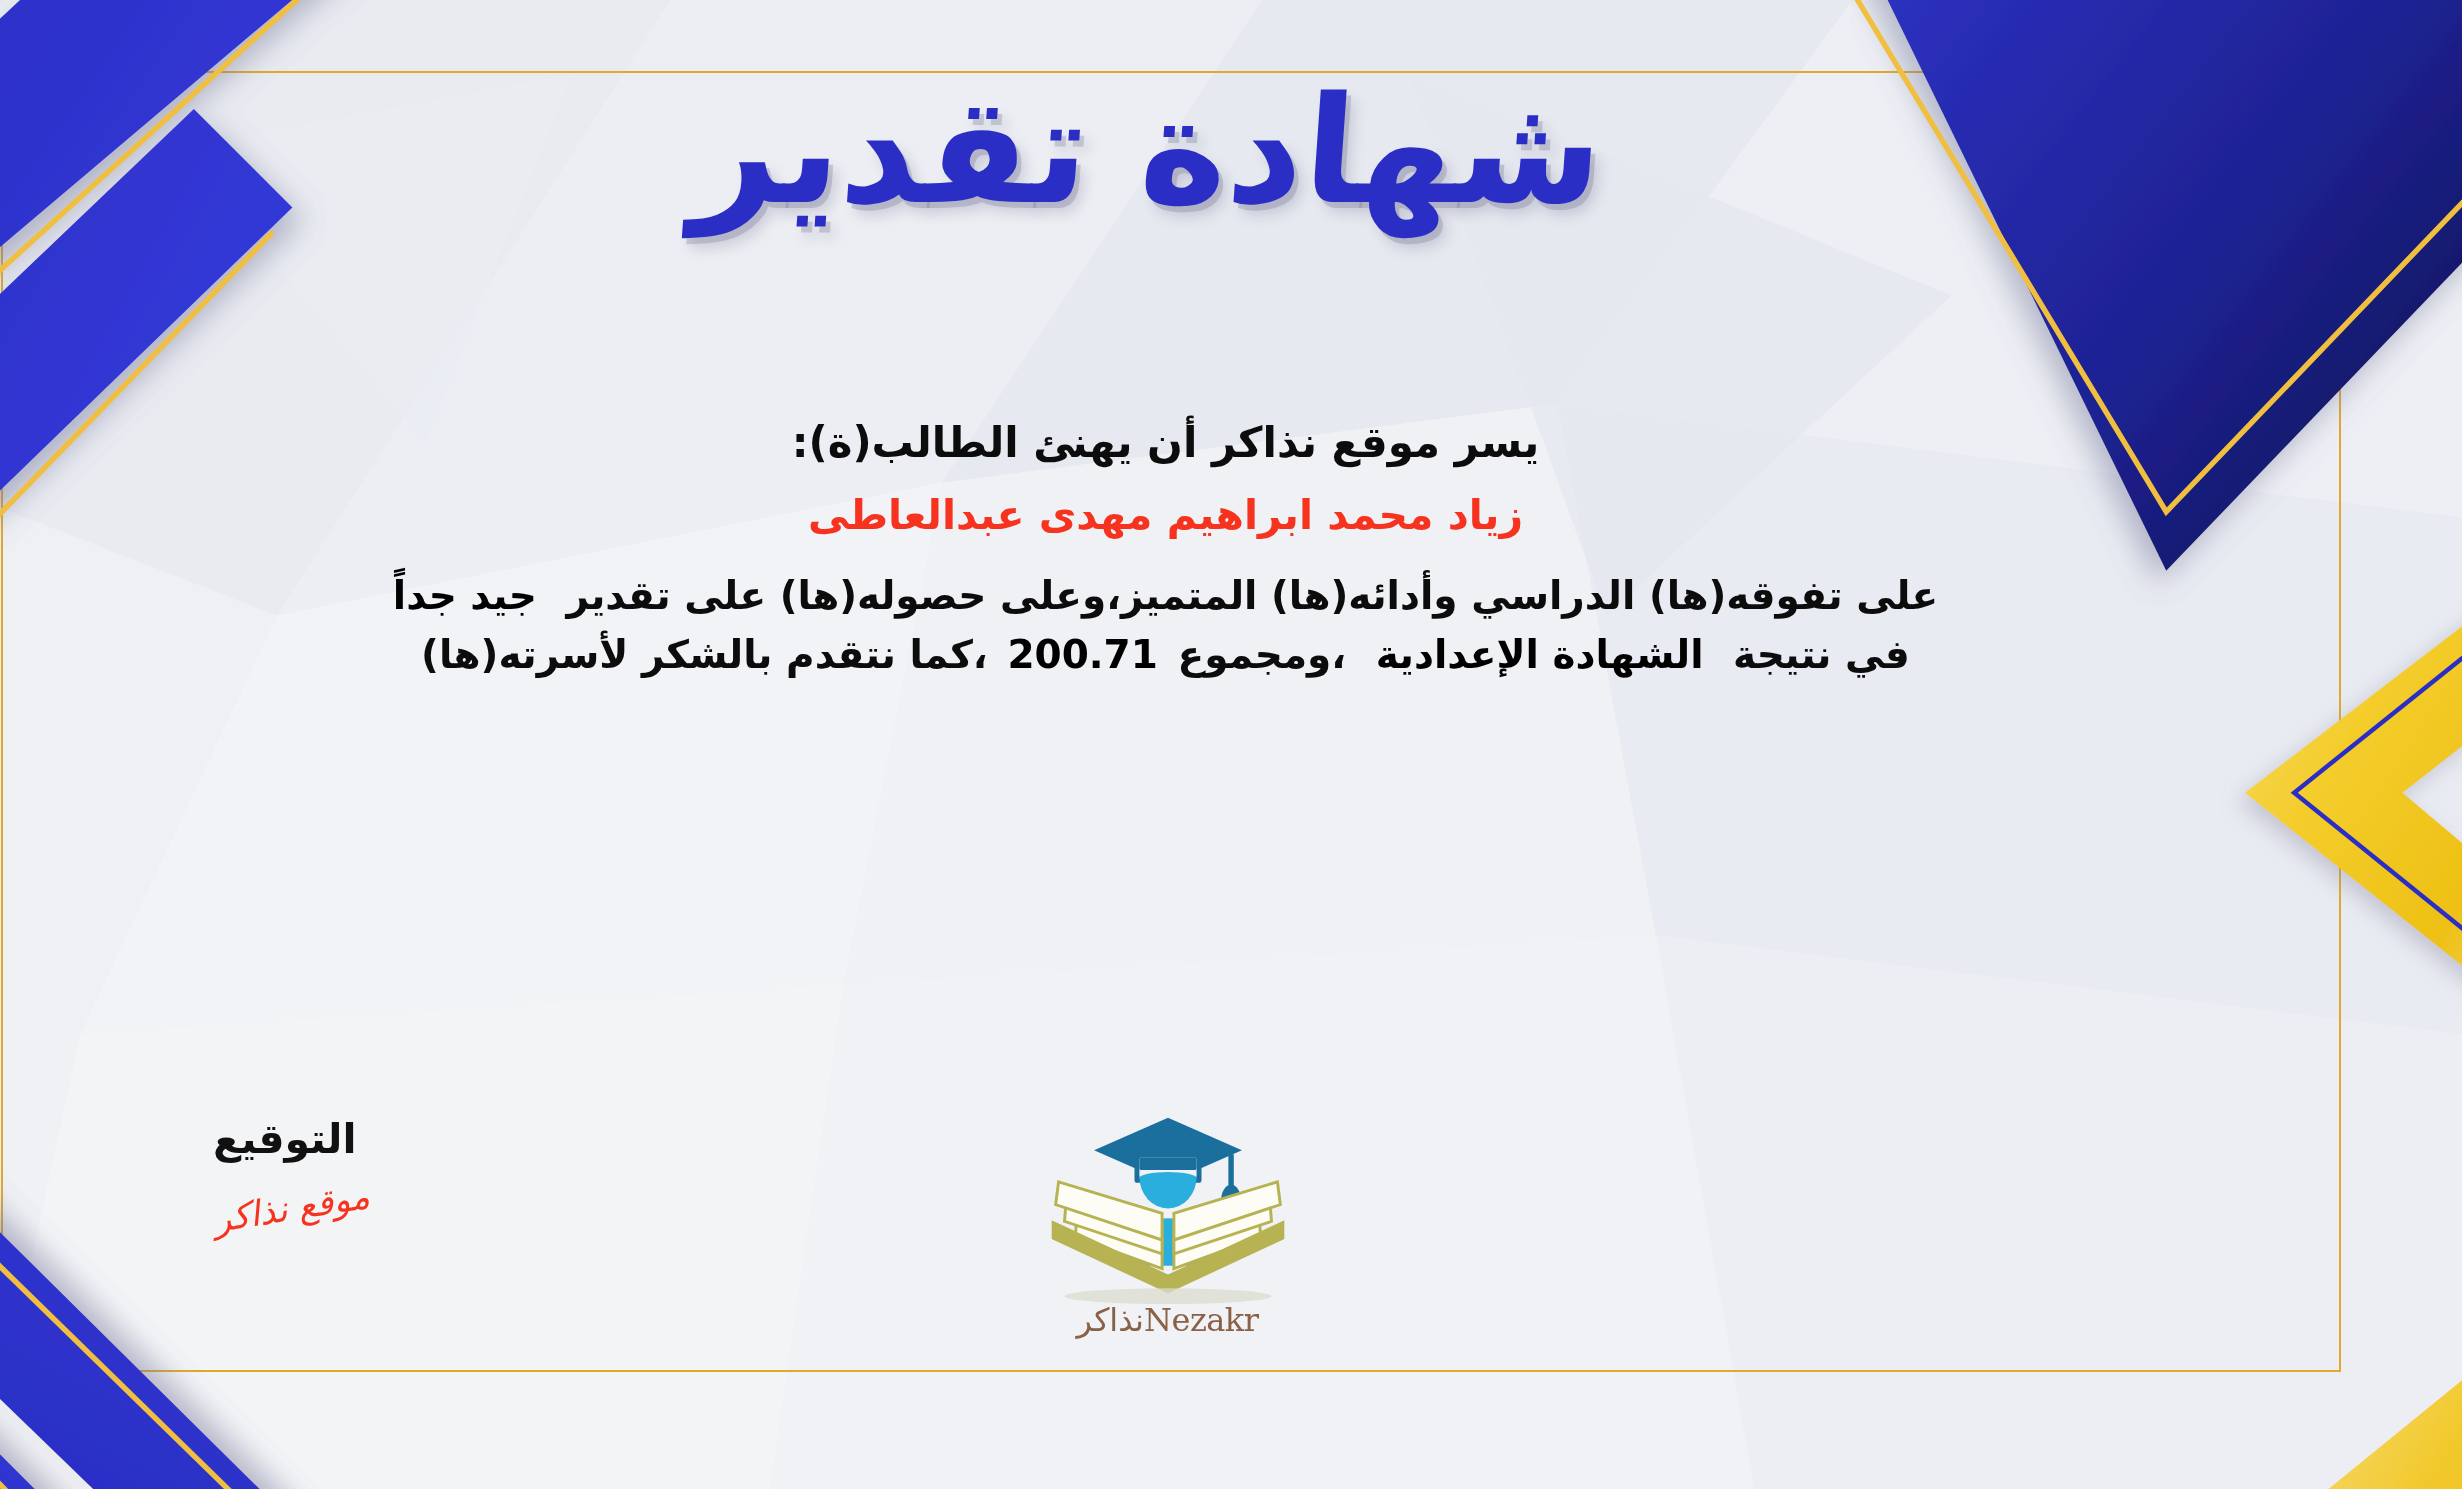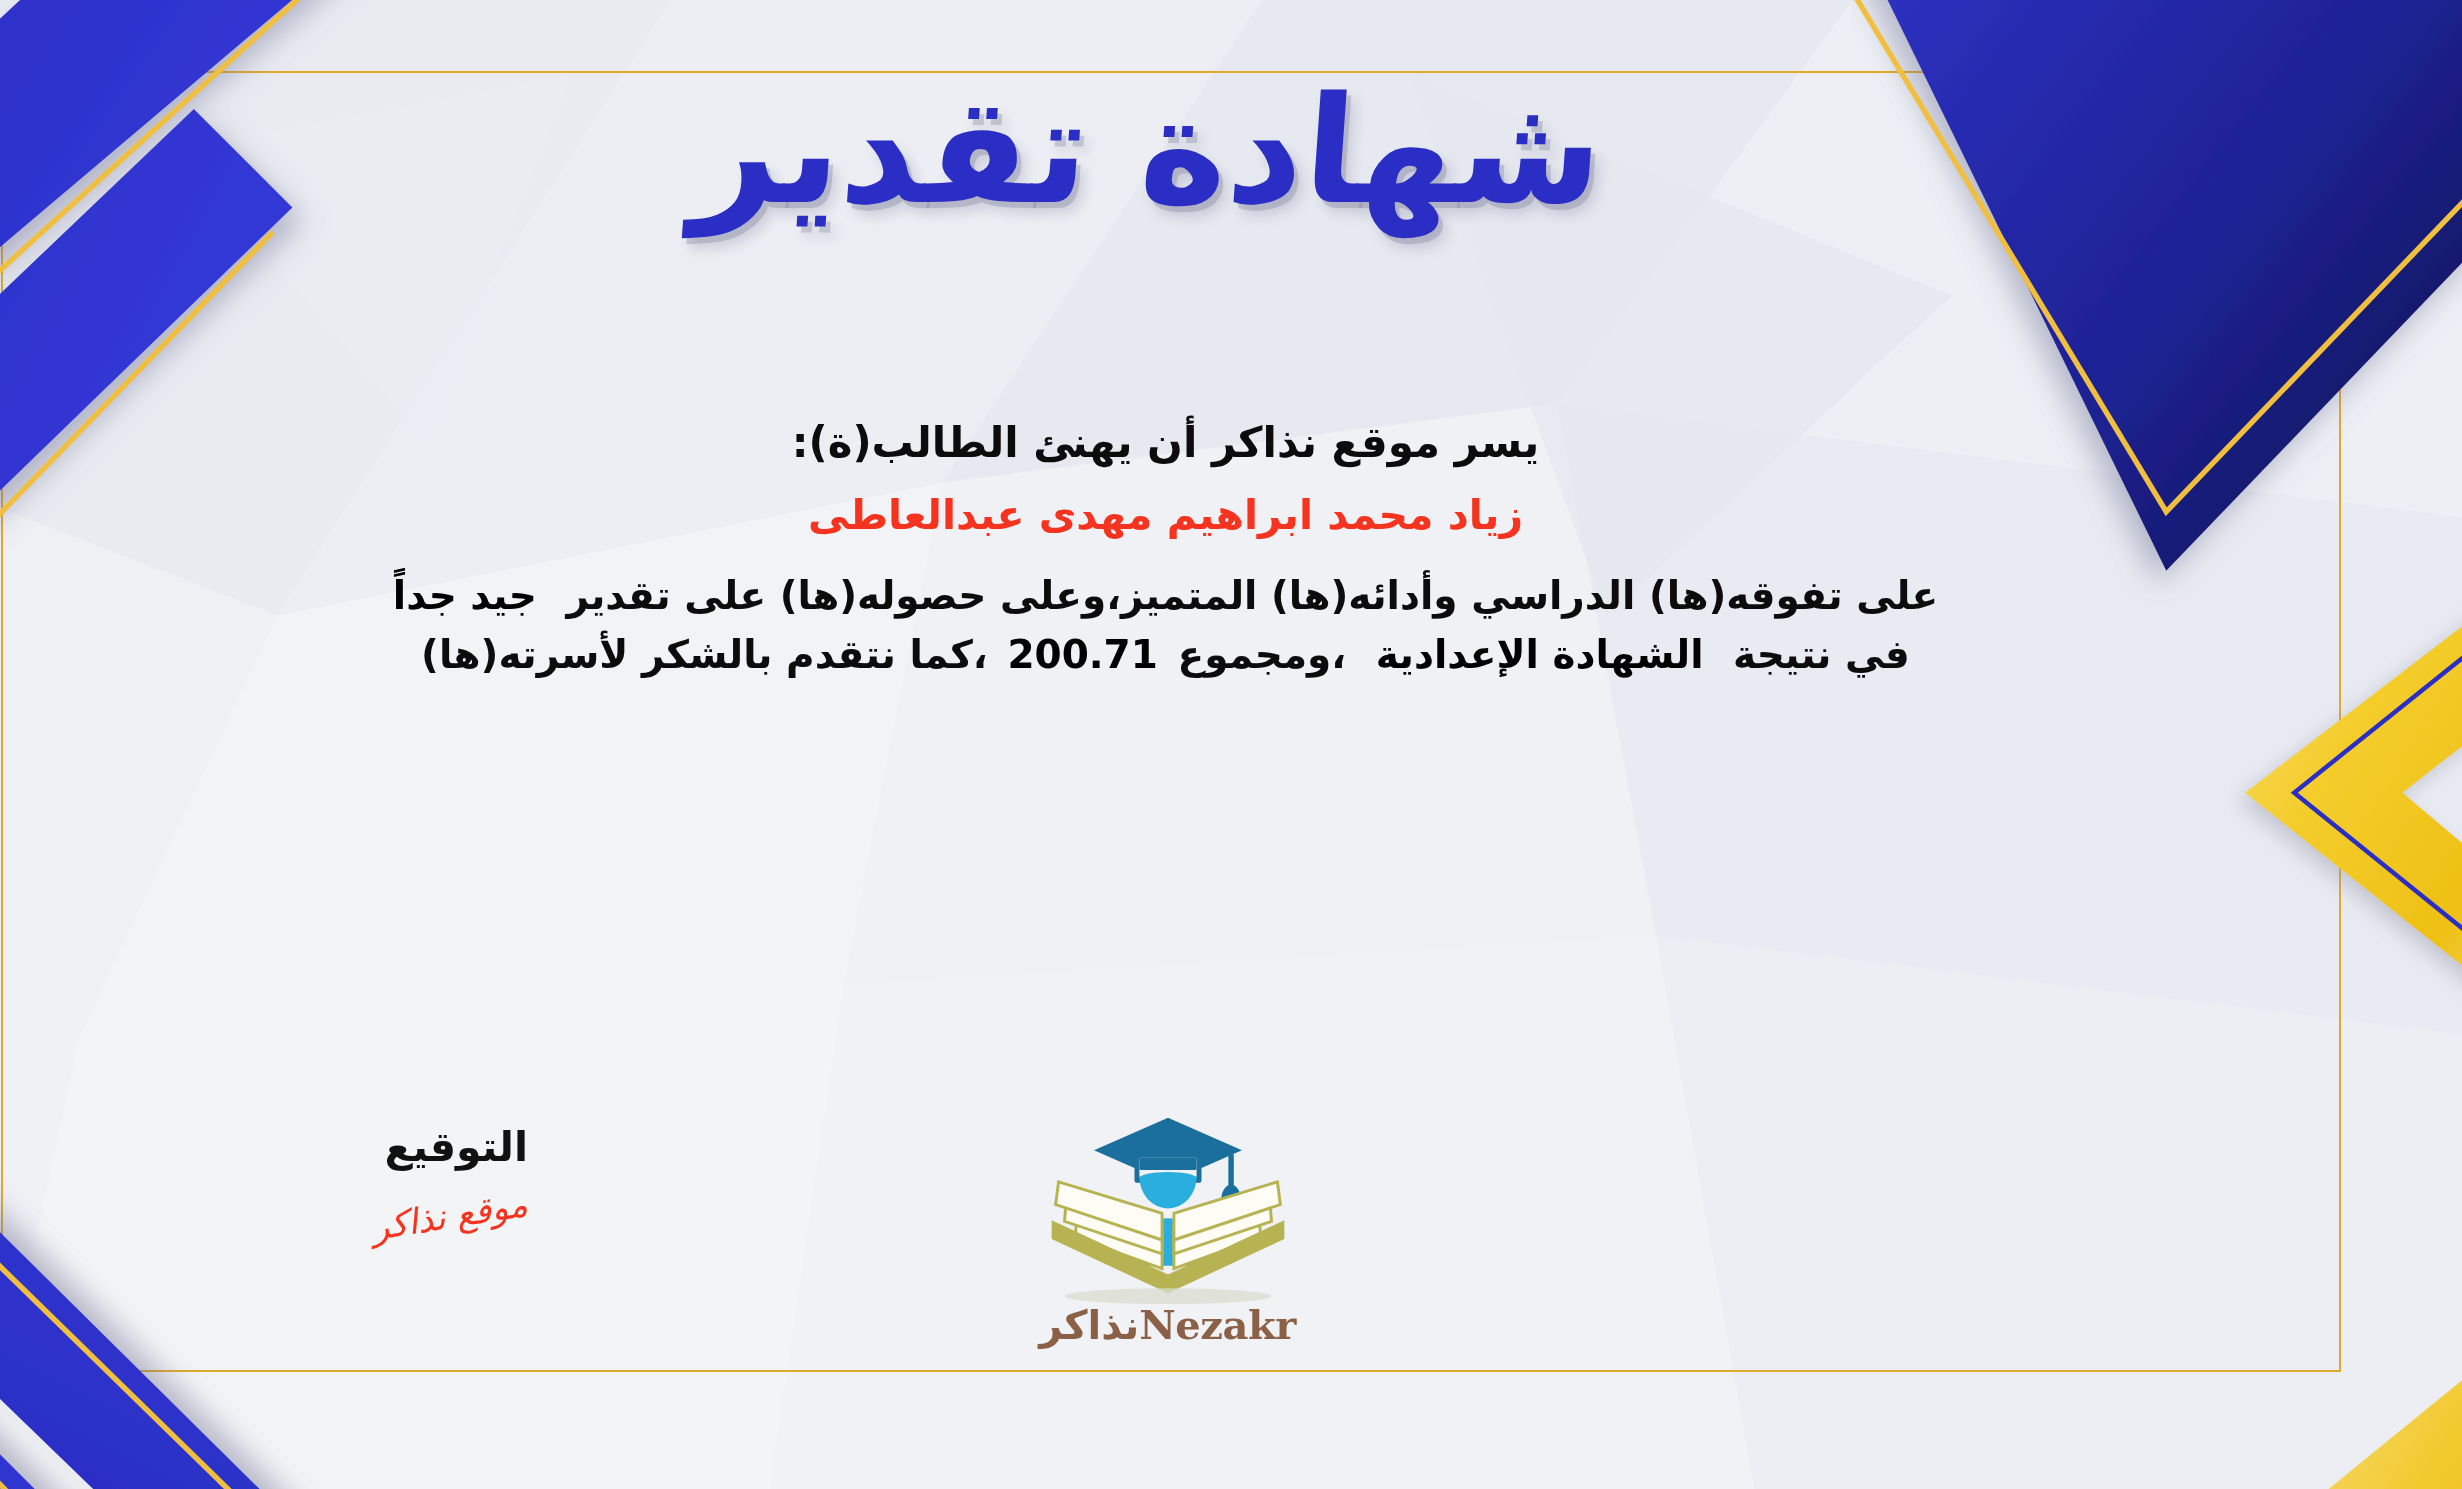--- a/index.html
+++ b/index.html
@@ -92,23 +92,23 @@
   .footer{
     position:absolute;
     left:167px; right:128px;
     top:1113px;
     height:305px;
     z-index:6;
   }
   .sig-col{
     position:absolute;
     left:212px;
-    top:12px;
+    top:4px;
     width:315px;
-    text-align:right;
+    text-align:left;
   }
   .sig-label{
     font-size:41px;
     font-weight:700;
     color:#111111;
     line-height:1.1;
   }
   .sig-script{
     margin-top:25.6px;
     font-size:35px;
@@ -124,22 +124,22 @@
     position:absolute;
     left:50%;
     transform:translateX(-50%);
     top:-9.8px;
     width:404px;
     text-align:center;
   }
   .logo-mark{width:276px;height:207px;display:block;margin:0 auto;}
   .logo-word{
     margin-top:-8.9px;
-    font-size:40px;
-    font-weight:700;
+    font-size:32px;
+    font-weight:400;
     color:#8a6146;
     font-family:"DejaVu Serif","Liberation Serif",serif;
     letter-spacing:-0.5px;
     white-space:nowrap;
   }
   .logo-word .lw-ar{font-family:"DejaVu Sans","Liberation Sans",sans-serif;}
 </style>
 </head>
 <body>
 

